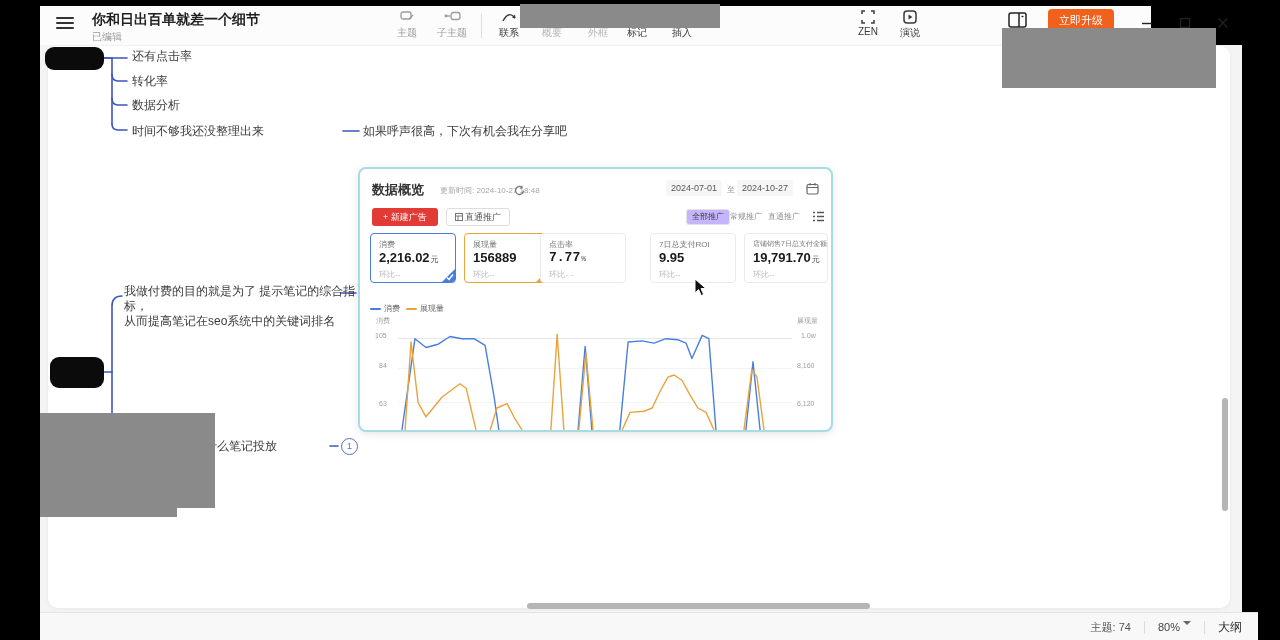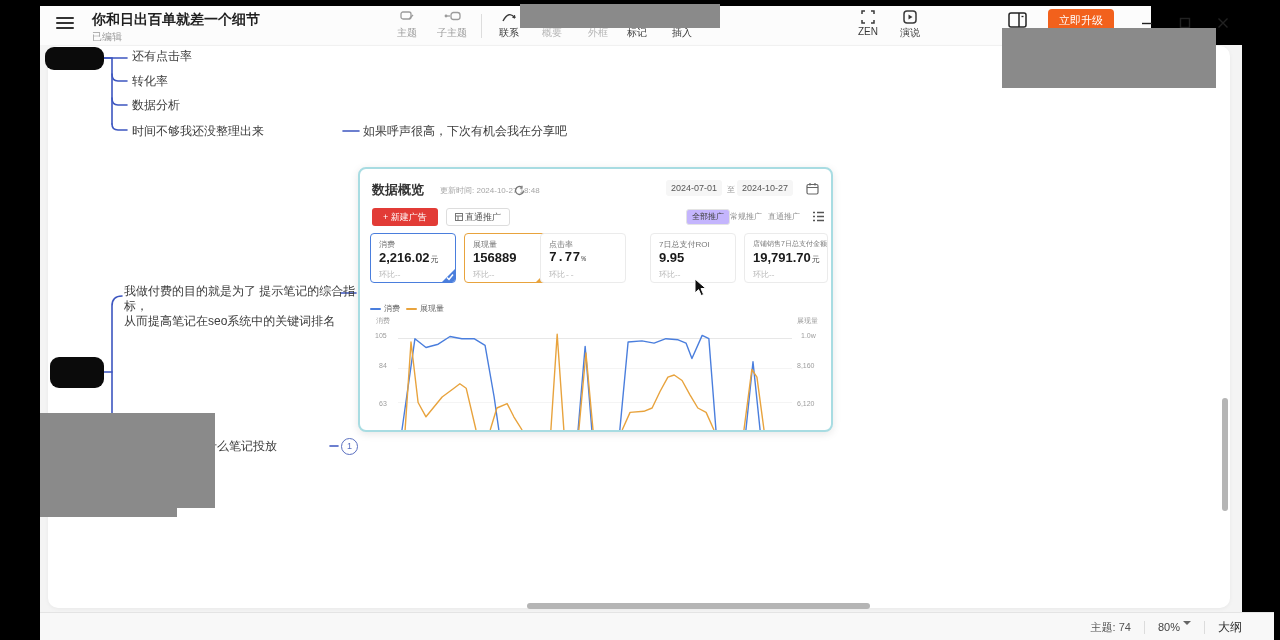--- a/index.html
+++ b/index.html
@@ -56,21 +56,21 @@
   .sel-o .mcorner{border-bottom:15px solid #e8a33d;}
   .mcheck{position:absolute;right:1px;bottom:1px;width:8px;height:8px;}
   .legend-item{top:134px;display:flex;align-items:center;font-size:8px;color:#666;}
   .legend-dash{display:inline-block;width:11px;height:2px;margin-right:3px;border-radius:1px;}
   .axis{font-size:7px;color:#9d9d9d;white-space:nowrap;}
   .gridline{left:38px;width:394px;height:1px;}
   
   .hscroll{left:527px;top:603px;width:343px;height:6px;background:#b5b5b5;border-radius:3px;cursor:pointer;}
   .vscroll{left:1222px;top:398px;width:6px;height:113px;background:#b5b5b5;border-radius:3px;cursor:pointer;}
   .statusbar{left:40px;top:612px;width:1202px;height:28px;background:#f8f8f8;border-top:1px solid #e4e4e4;
-             display:flex;align-items:center;justify-content:flex-end;padding-right:32px;}
+             display:flex;align-items:center;justify-content:flex-end;padding-right:16px;}
   .sb-item{font-size:11px;color:#555;}
   .sb-outline{font-size:12px;color:#2f2f2f;cursor:pointer;}
   .sb-zoom{font-size:11px;color:#444;cursor:pointer;display:flex;align-items:flex-start;}
   .sb-div{width:1px;height:13px;background:#dcdcdc;margin:0 13px;}
   .chev{display:inline-block;margin-left:3px;width:0;height:0;border-left:4px solid transparent;
         border-right:4px solid transparent;border-top:4px solid #666;}
 </style>
 </head>
 <body>
 

